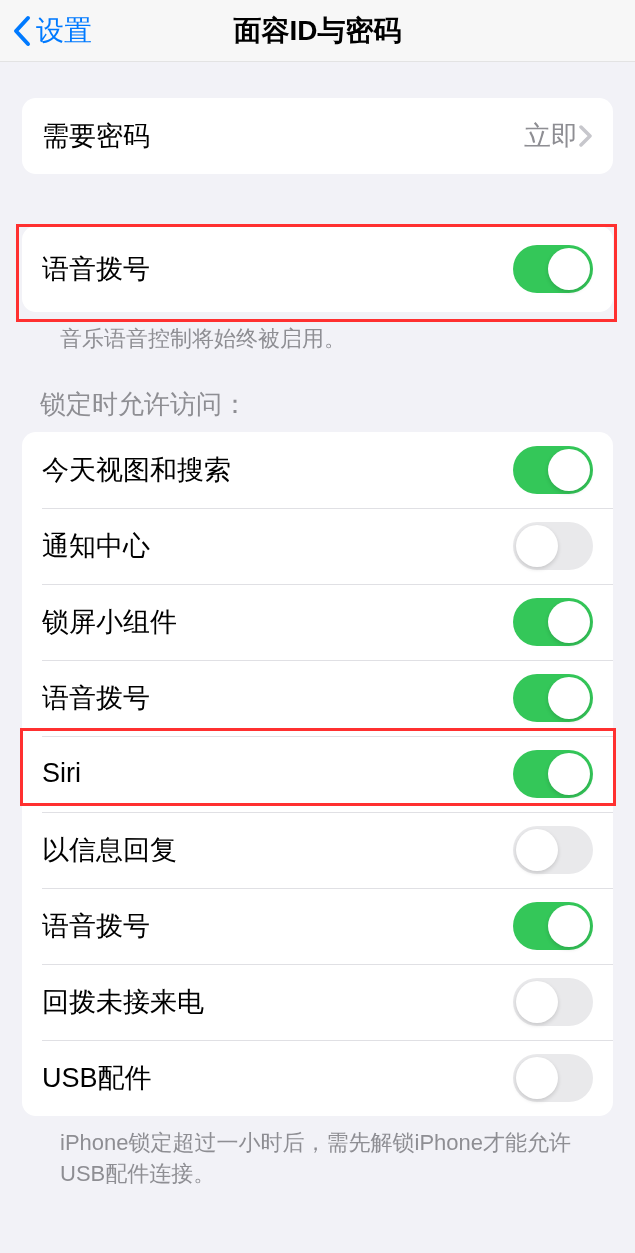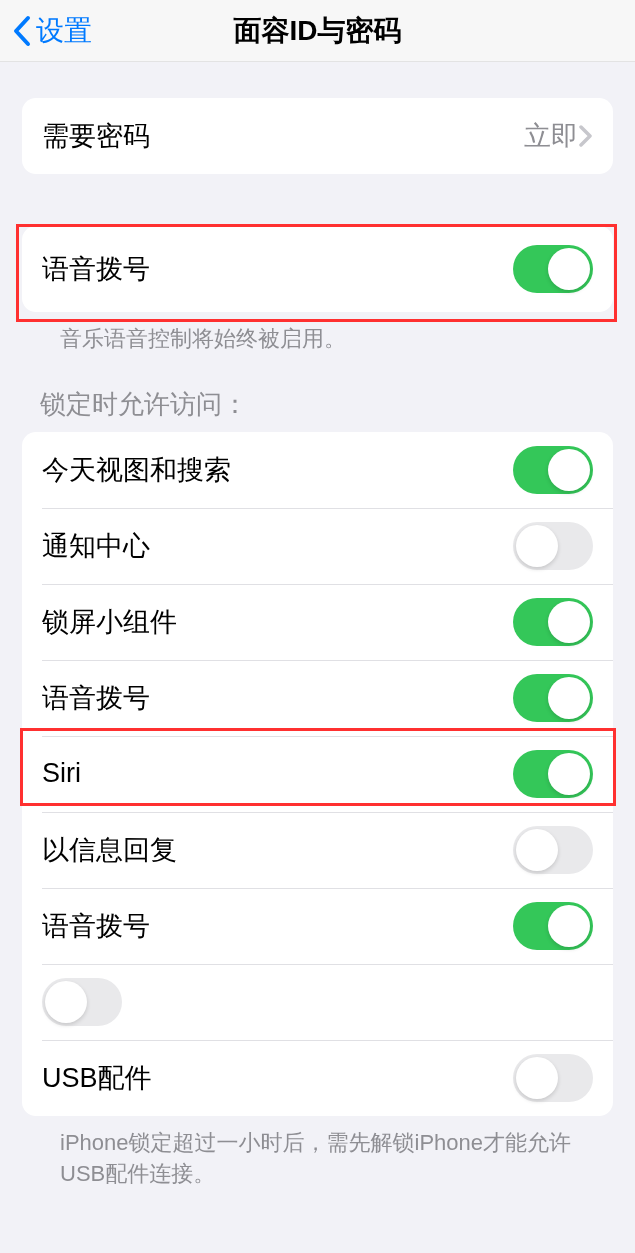--- a/index.html
+++ b/index.html
@@ -221,20 +221,21 @@
     </div>
     <div class="row">
       <span class="row-label">以信息回复</span>
       <div class="toggle off"></div>
     </div>
     <div class="row">
       <span class="row-label">语音拨号</span>
       <div class="toggle on"></div>
     </div>
     <div class="row">
+      <span class="row-label">回拨未接来电</span>
       <div class="toggle off"></div>
     </div>
     <div class="row">
       <span class="row-label">USB配件</span>
       <div class="toggle off"></div>
     </div>
   </div>
 
   <div class="footer-text">iPhone锁定超过一小时后，需先解锁iPhone才能允许USB配件连接。</div>
 

